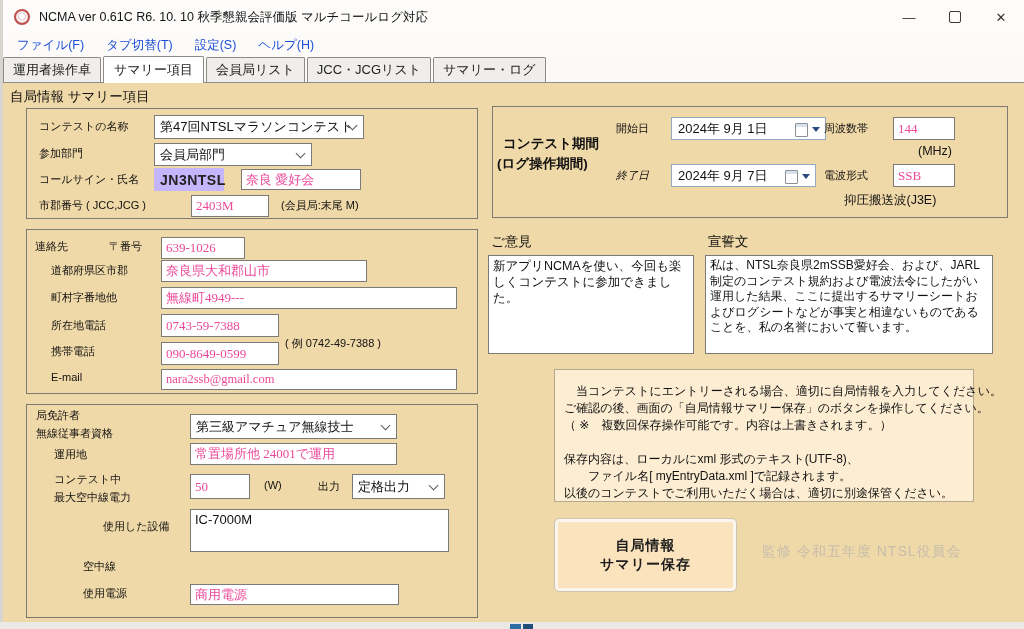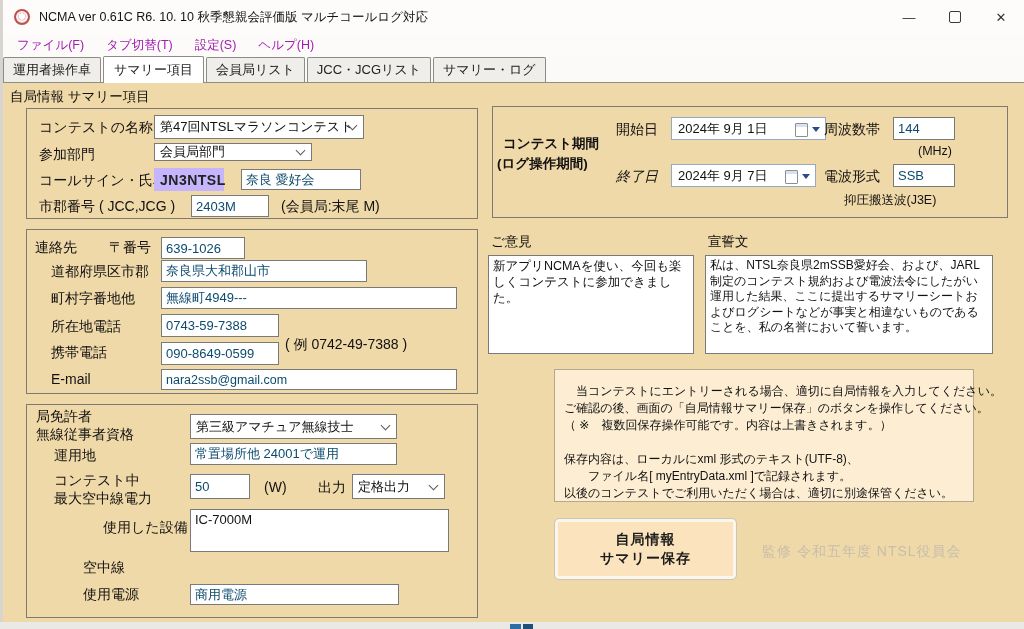--- a/index.html
+++ b/index.html
@@ -11,35 +11,35 @@
   
   .titlebar{position:absolute;left:0;top:0;width:1024px;height:34px;background:#fdfcfb;display:flex;align-items:center;}
   .appicon{width:16px;height:16px;border-radius:50%;border:2px solid #c0504d;margin-left:14px;
        background:radial-gradient(circle at 50% 45%, #fff 35%, #e8b7c7 36%, #fff 55%, #b86 95%);box-sizing:border-box;}
   .title{font-size:12.5px;color:#141414;margin-left:9px;white-space:nowrap;}
   .wc{position:absolute;right:0;top:0;display:flex;height:34px;}
   .wcb{width:46px;height:34px;display:flex;align-items:center;justify-content:center;color:#333;font-size:13px;}
   .maxsq{width:10px;height:10px;border:1.3px solid #3a3a3a;border-radius:2px;}
   
   .menubar{position:absolute;left:0;top:34px;width:1024px;height:23px;background:#fcfbf9;display:flex;align-items:center;padding-left:6px;box-sizing:border-box;}
-  .mi{font-size:12.5px;color:#a21caf;padding:3px 11px;white-space:nowrap;}
+  .mi{font-size:12.5px;color:#1d4ed8;padding:3px 11px;white-space:nowrap;}
   
   .tabstrip{position:absolute;left:0;top:57px;width:1024px;height:25px;background:#fbfaf8;display:flex;align-items:flex-end;padding-left:3px;box-sizing:border-box;}
   .tab{font-size:13px;color:#222;background:#f0eeea;border:1px solid #8d8b86;border-bottom:none;
        padding:3px 9px 3px;margin-right:2px;white-space:nowrap;border-radius:2px 2px 0 0;}
   .tab.active{background:#fff;padding:4px 10px 4px;position:relative;z-index:4;margin-bottom:-1px;}
   
   .content{position:absolute;left:0;top:82px;width:1024px;height:540px;background:#f0d9a8;border-top:1px solid #8f8d88;box-sizing:border-box;}
   .subheader{position:absolute;left:10px;top:5px;font-size:13.5px;color:#111;white-space:nowrap;}
   .panel{position:absolute;border:1px solid #7d7a72;box-sizing:border-box;}
-  .lbl{position:absolute;font-size:14px;color:#111;white-space:nowrap;}
+  .lbl{position:absolute;font-size:11px;color:#111;white-space:nowrap;}
   .small{font-size:12.5px;}
   .bold{font-weight:bold;}
-  .inp{position:absolute;background:#fff;border:1px solid #7a7a78;font-size:13px;color:#0c4a6e;
-       padding:1px 4px;box-sizing:border-box;font-family:Liberation Sans, sans-serif;outline:none;}
+  .inp{position:absolute;background:#fff;border:1px solid #7a7a78;font-size:13px;color:#ec4899;
+       padding:1px 4px;box-sizing:border-box;font-family:Liberation Serif, serif;outline:none;}
   .pinkbox{position:absolute;background:#c4b5fd;color:#222;font-weight:bold;font-size:14px;
        display:flex;align-items:center;padding:0 6px;box-sizing:border-box;letter-spacing:0.5px;}
   .combo{position:absolute;background:#fff;border:1px solid #7a7a78;box-sizing:border-box;font-size:13px;color:#111;
        display:flex;align-items:center;padding:0 20px 0 5px;white-space:nowrap;overflow:hidden;}
   .chev{position:absolute;right:7px;top:calc(50% - 5px);width:6px;height:6px;
        border-right:1.6px solid #5a5a5a;border-bottom:1.6px solid #5a5a5a;transform:rotate(45deg);}
   .dt{position:absolute;background:#fff;border:1px solid #93aac2;box-sizing:border-box;font-size:13px;color:#111;
        display:flex;align-items:center;padding:0 32px 0 6px;white-space:nowrap;overflow:hidden;}
   .cal{position:absolute;right:17px;top:calc(50% - 6px);width:11px;height:12px;border:1px solid #8a8f96;
        background:linear-gradient(#d9e2ec 0 3px,#fff 3px);border-radius:1px;}
@@ -98,21 +98,21 @@
   <div class="content">
     <div class="subheader">自局情報 サマリー項目</div>
 
     <div class="panel" style="left:26px;top:25px;width:452px;height:111px;">
       <span class="lbl" style="left:12px;top:10px;">コンテストの名称</span>
       <div class="combo" style="left:127px;top:6px;width:210px;height:24px;">
         <span>第47回NTSLマラソンコンテスト</span>
         <span class="chev"></span>
       </div>
       <span class="lbl" style="left:12px;top:37px;">参加部門</span>
-      <div class="combo" style="left:127px;top:34px;width:158px;height:18px;">
+      <div class="combo" style="left:127px;top:34px;width:158px;height:23px;">
         <span>会員局部門</span>
         <span class="chev"></span>
       </div>
       <span class="lbl" style="left:12px;top:63px;">コールサイン・氏名</span>
       <div class="pinkbox" style="left:127px;top:59px;width:70px;height:23px;">JN3NTSL</div>
       <input class="inp" style="left: 214px; top: 60px; width: 120px; height: 21px;" value="奈良 愛好会">
       <span class="lbl" style="left:12px;top:89px;">市郡番号 ( JCC,JCG )</span>
       <input class="inp" style="left: 164px; top: 86px; width: 78px; height: 22px;" value="2403M">
       <span class="lbl" style="left:254px;top:89px;">(会員局:末尾 M)</span>
     </div>
@@ -191,21 +191,21 @@
     <div class="notice" style="left:554px;top:286px;width:420px;height:133px;">
       <div class="nline">　当コンテストにエントリーされる場合、適切に自局情報を入力してください。</div>
       <div class="nline">ご確認の後、画面の「自局情報サマリー保存」のボタンを操作してください。</div>
       <div class="nline">（ ※　複数回保存操作可能です。内容は上書きされます。）</div>
       <div class="nline"></div>
       <div class="nline">保存内容は、ローカルにxml 形式のテキスト(UTF-8)、</div>
       <div class="nline">　　ファイル名[ myEntryData.xml ]で記録されます。</div>
       <div class="nline">以後のコンテストでご利用いただく場合は、適切に別途保管ください。</div>
     </div>
 
-    <div class="savebtn" style="left:555px;top:436px;width:181px;height:60px;">
+    <div class="savebtn" style="left:555px;top:436px;width:181px;height:72px;">
       <span>自局情報</span>
       <span>サマリー保存</span>
     </div>
 
     <span class="watermark" style="left:762px;top:460px;">監修 令和五年度 NTSL役員会</span>
   </div>
 
   <div class="sliver"></div>
   <div class="bsq" style="left:510px;width:11px;background:#2e6da4;"></div>
   <div class="bsq" style="left:523px;width:10px;background:#1f4e79;"></div>

